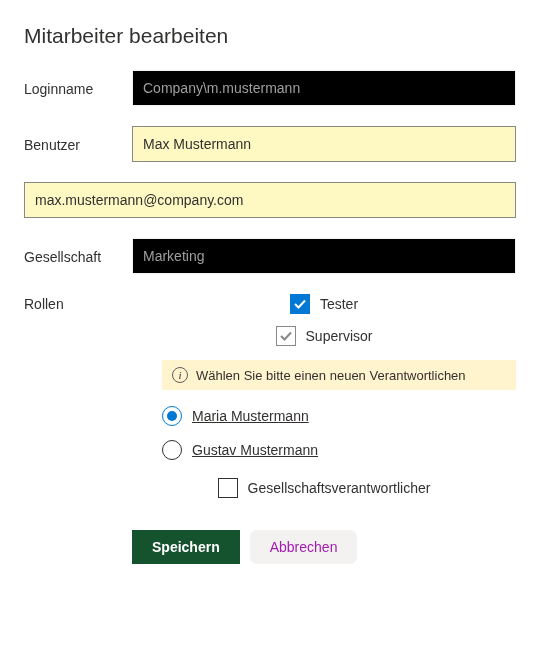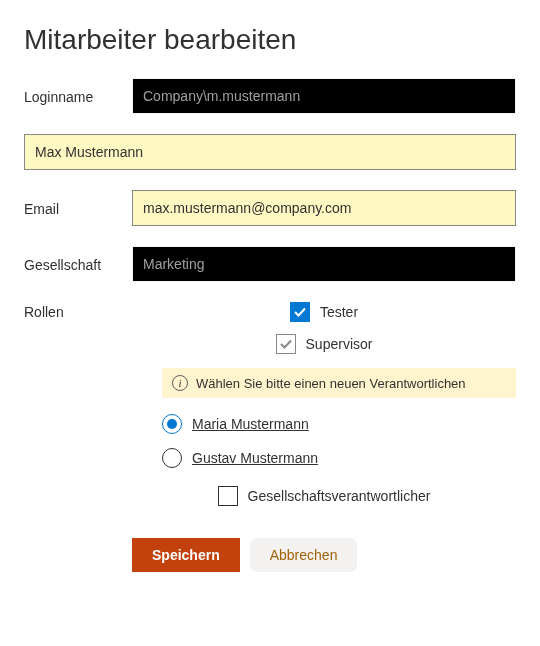--- a/index.html
+++ b/index.html
@@ -9,21 +9,21 @@
     }
     body {
       font-family: "Segoe UI", -apple-system, sans-serif;
       font-size: 14px;
       color: #323130;
       background: #fff;
       padding: 24px;
       width: 540px;
     }
     .page-title {
-      font-size: 28px;
+      font-size: 21px;
       font-weight: 400;
       margin-bottom: 22px;
       color: #323130;
     }
     .form-row {
       display: flex;
       align-items: center;
       margin-bottom: 20px;
     }
     .form-row.top-align {
@@ -160,50 +160,50 @@
     .btn {
       height: 34px;
       padding: 0 20px;
       font-size: 14px;
       font-family: inherit;
       border: none;
       cursor: pointer;
       min-width: 100px;
     }
     .btn-primary {
-      background: #c2410c;
+      background: #14532d;
       color: #fff;
       font-weight: 600;
     }
     .btn-default {
       background: #f3f2f1;
-      color: #a16207;
+      color: #a21caf;
       border-radius: 7px;
     }
   </style>
 </head>
 <body>
 
 <h1 class="page-title">Mitarbeiter bearbeiten</h1>
 
 <div class="form-row">
   <div class="field-label">Loginname</div>
   <div class="field-control">
     <input type="text" class="text-input" readonly="" value="Company\m.mustermann" style="">
   </div>
 </div>
 
 <div class="form-row">
+  <div class="field-label">Benutzer</div>
   <div class="field-control">
     <input type="text" class="text-input" value="Max Mustermann" style="">
   </div>
 </div>
 
 <div class="form-row">
-  <div class="field-label">Email</div>
   <div class="field-control">
     <input type="text" class="text-input" value="max.mustermann@company.com" style="">
   </div>
 </div>
 
 <div class="form-row">
   <div class="field-label">Gesellschaft</div>
   <div class="field-control">
     <input type="text" class="text-input" readonly="" value="Marketing" style="">
   </div>

